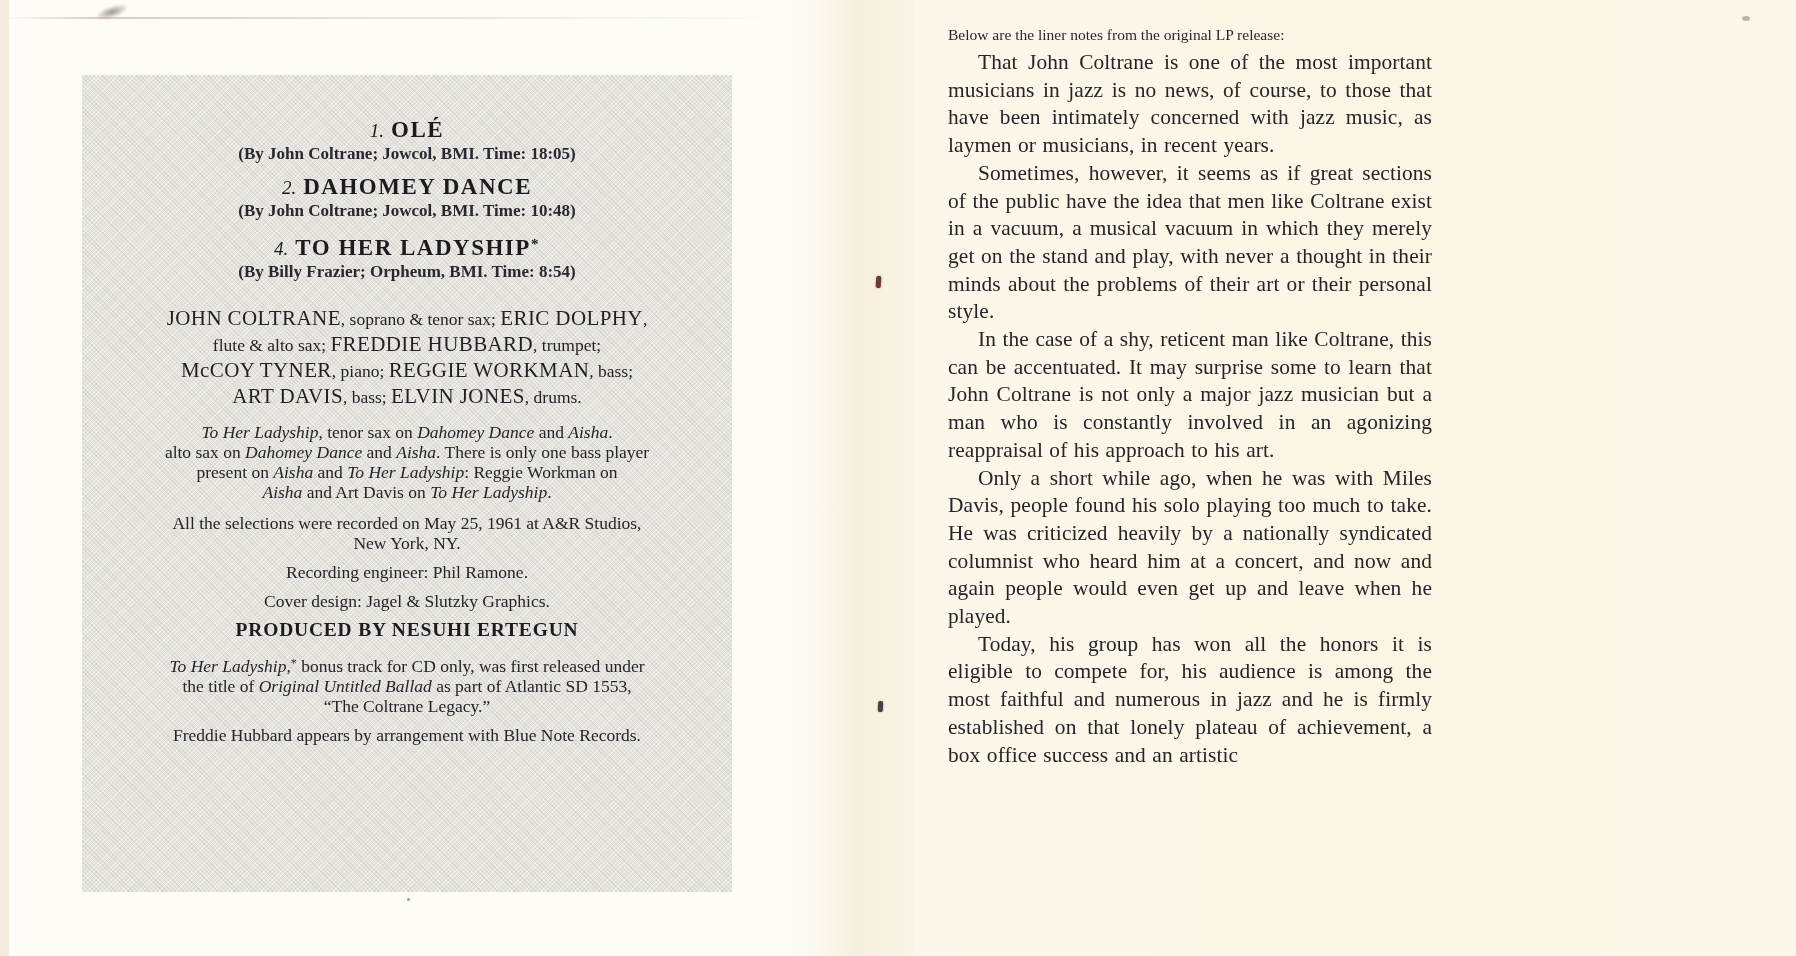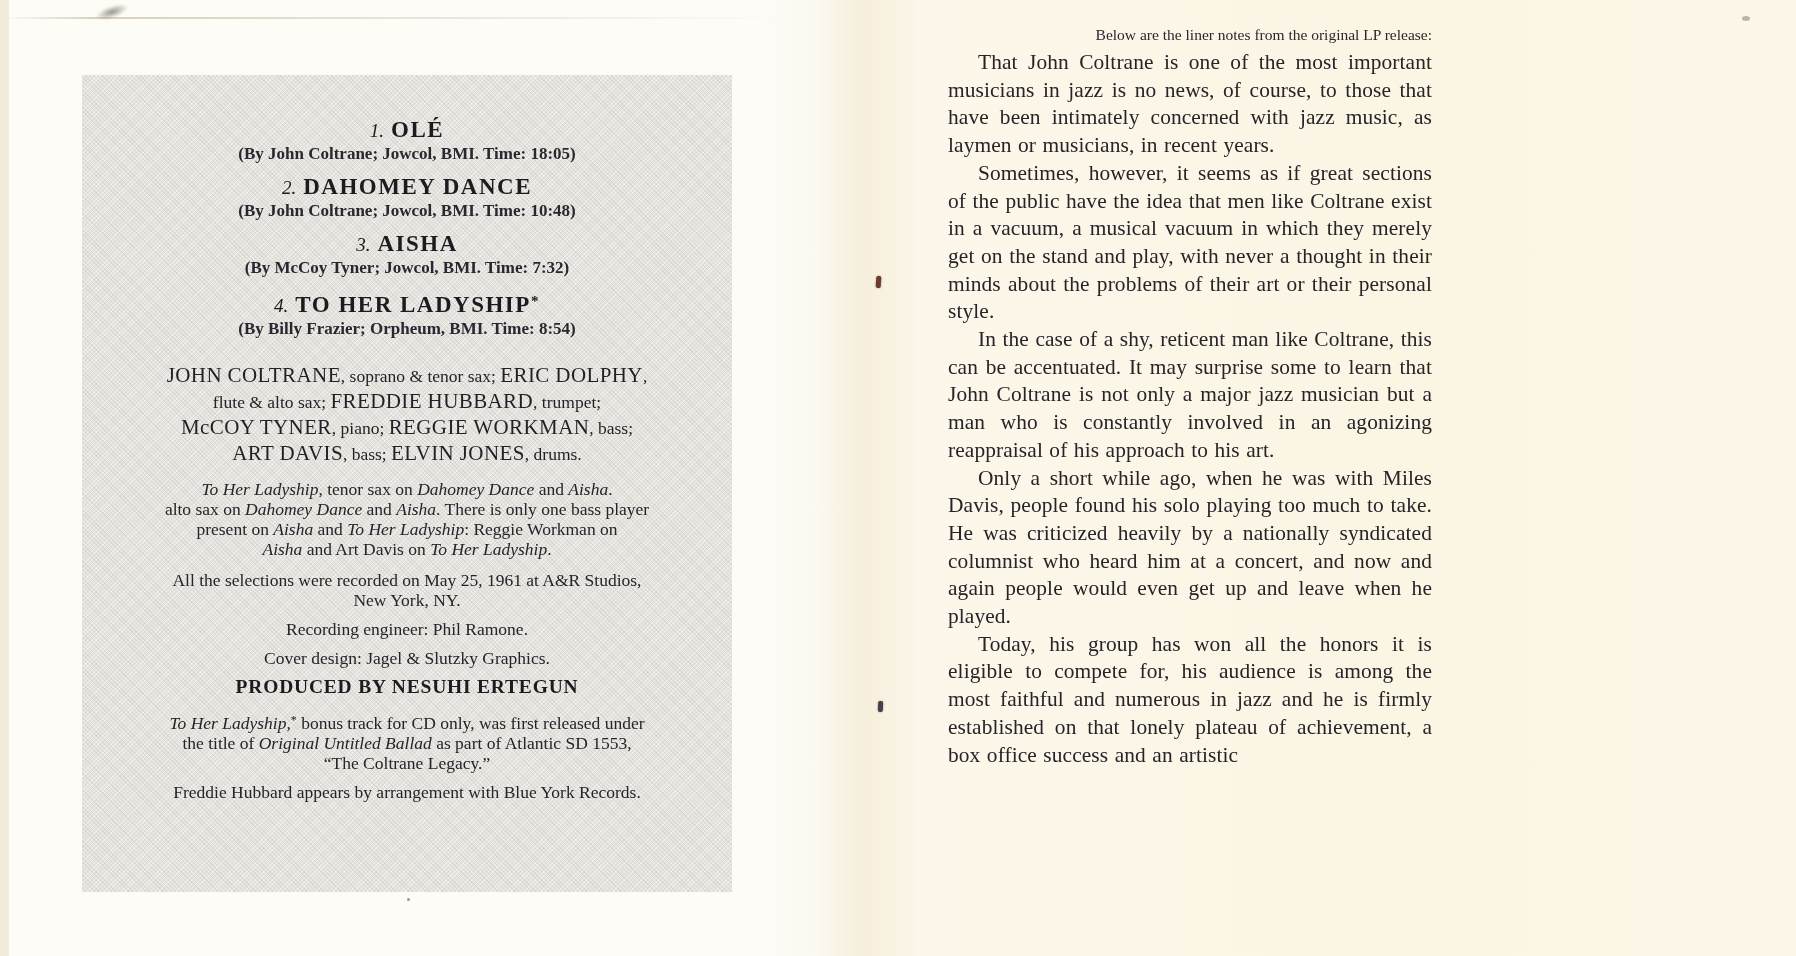--- a/index.html
+++ b/index.html
@@ -48,21 +48,21 @@
   .notes{margin-top:12px;font-size:17.5px;line-height:20px;}
   .recording{margin-top:11px;font-size:17.5px;line-height:20px;}
   .small-line{margin:9px 0 0 0;font-size:17.5px;line-height:20px;}
   .produced{margin:8px 0 0 0;font-size:19.5px;letter-spacing:.8px;font-weight:600;color:#1d1b20;}
   .bonus{margin-top:12px;font-size:17.5px;line-height:20px;}
   .it{font-style:italic;}
   .sup{vertical-align:5px;font-size:12px;}
 
   
   .liner{position:absolute;left:948px;top:26px;width:484px;}
-  .liner-header{margin:0 0 5px 0;font-size:15.5px;text-align:right;color:#2a2730;}
+  .liner-header{margin:0 0 5px 0;font-size:15.5px;text-align:left;color:#2a2730;}
   .liner-body p{
     margin:0;font-size:21.4px;line-height:27.7px;text-align:justify;text-indent:30px;
     color:#262329;letter-spacing:.1px;word-spacing:1px;
   }
 </style>
 </head>
 <body>
 
 <div class="edge-strip"></div>
 <div class="left-white"></div>
@@ -79,24 +79,20 @@
   <div id="tracks">
       <div class="track">
         <div class="track-heading"><span class="track-num">1.</span><span class="track-title">OLÉ</span></div>
         <div class="track-credit">(By John Coltrane; Jowcol, BMI. Time: 18:05)</div>
       </div>
       <div class="track">
         <div class="track-heading"><span class="track-num">2.</span><span class="track-title">DAHOMEY DANCE</span></div>
         <div class="track-credit">(By John Coltrane; Jowcol, BMI. Time: 10:48)</div>
       </div>
       <div class="track">
-        <div class="track-heading"><span class="track-num">3.</span><span class="track-title">AISHA</span></div>
-        <div class="track-credit">(By McCoy Tyner; Jowcol, BMI. Time: 7:32)</div>
-      </div>
-      <div class="track">
         <div class="track-heading"><span class="track-num">4.</span><span class="track-title">TO HER LADYSHIP<span class="sup">*</span></span></div>
         <div class="track-credit">(By Billy Frazier; Orpheum, BMI. Time: 8:54)</div>
       </div>
     </div>
   <div id="personnel" class="personnel">
       <div><span class="name">JOHN COLTRANE</span><span>, soprano &amp; tenor sax; </span><span class="name">ERIC DOLPHY</span><span>,</span></div>
       <div><span>flute &amp; alto sax; </span><span class="name">FREDDIE HUBBARD</span><span>, trumpet;</span></div>
       <div><span class="name">McCOY TYNER</span><span>, piano; </span><span class="name">REGGIE WORKMAN</span><span>, bass;</span></div>
       <div><span class="name">ART DAVIS</span><span>, bass; </span><span class="name">ELVIN JONES</span><span>, drums.</span></div>
     </div>
@@ -111,21 +107,21 @@
       <div><span>New York, NY.</span></div>
     </div>
   <p class="small-line">Recording engineer: Phil Ramone.</p>
   <p class="small-line">Cover design: Jagel &amp; Slutzky Graphics.</p>
   <p class="produced">PRODUCED BY NESUHI ERTEGUN</p>
   <div id="bonus" class="bonus">
       <div><span class="it">To Her Ladyship,</span><span class="sup">*</span><span> bonus track for CD only, was first released under</span></div>
       <div><span>the title of </span><span class="it">Original Untitled Ballad</span><span> as part of Atlantic SD 1553,</span></div>
       <div><span>“The Coltrane Legacy.”</span></div>
     </div>
-  <p class="small-line">Freddie Hubbard appears by arrangement with Blue York Records.</p>
+  <p class="small-line">Freddie Hubbard appears by arrangement with Blue Note Records.</p>
 </div>
 
 <div class="liner">
   <p class="liner-header">Below are the liner notes from the original LP release:</p>
   <div id="paras" class="liner-body">
       <p>That John Coltrane is one of the most important musicians in jazz is no news, of course, to those that have been intimately concerned with jazz music, as laymen or musicians, in recent years.</p>
       <p>Sometimes, however, it seems as if great sections of the public have the idea that men like Coltrane exist in a vacuum, a musical vacuum in which they merely get on the stand and play, with never a thought in their minds about the problems of their art or their personal style.</p>
       <p>In the case of a shy, reticent man like Coltrane, this can be accentuated. It may surprise some to learn that John Coltrane is not only a major jazz musician but a man who is constantly involved in an agonizing reappraisal of his approach to his art.</p>
       <p>Only a short while ago, when he was with Miles Davis, people found his solo playing too much to take. He was criticized heavily by a nationally syndicated columnist who heard him at a concert, and now and again people would even get up and leave when he played.</p>
       <p>Today, his group has won all the honors it is eligible to compete for, his audience is among the most faithful and numerous in jazz and he is firmly established on that lonely plateau of achievement, a box office success and an artistic</p>

